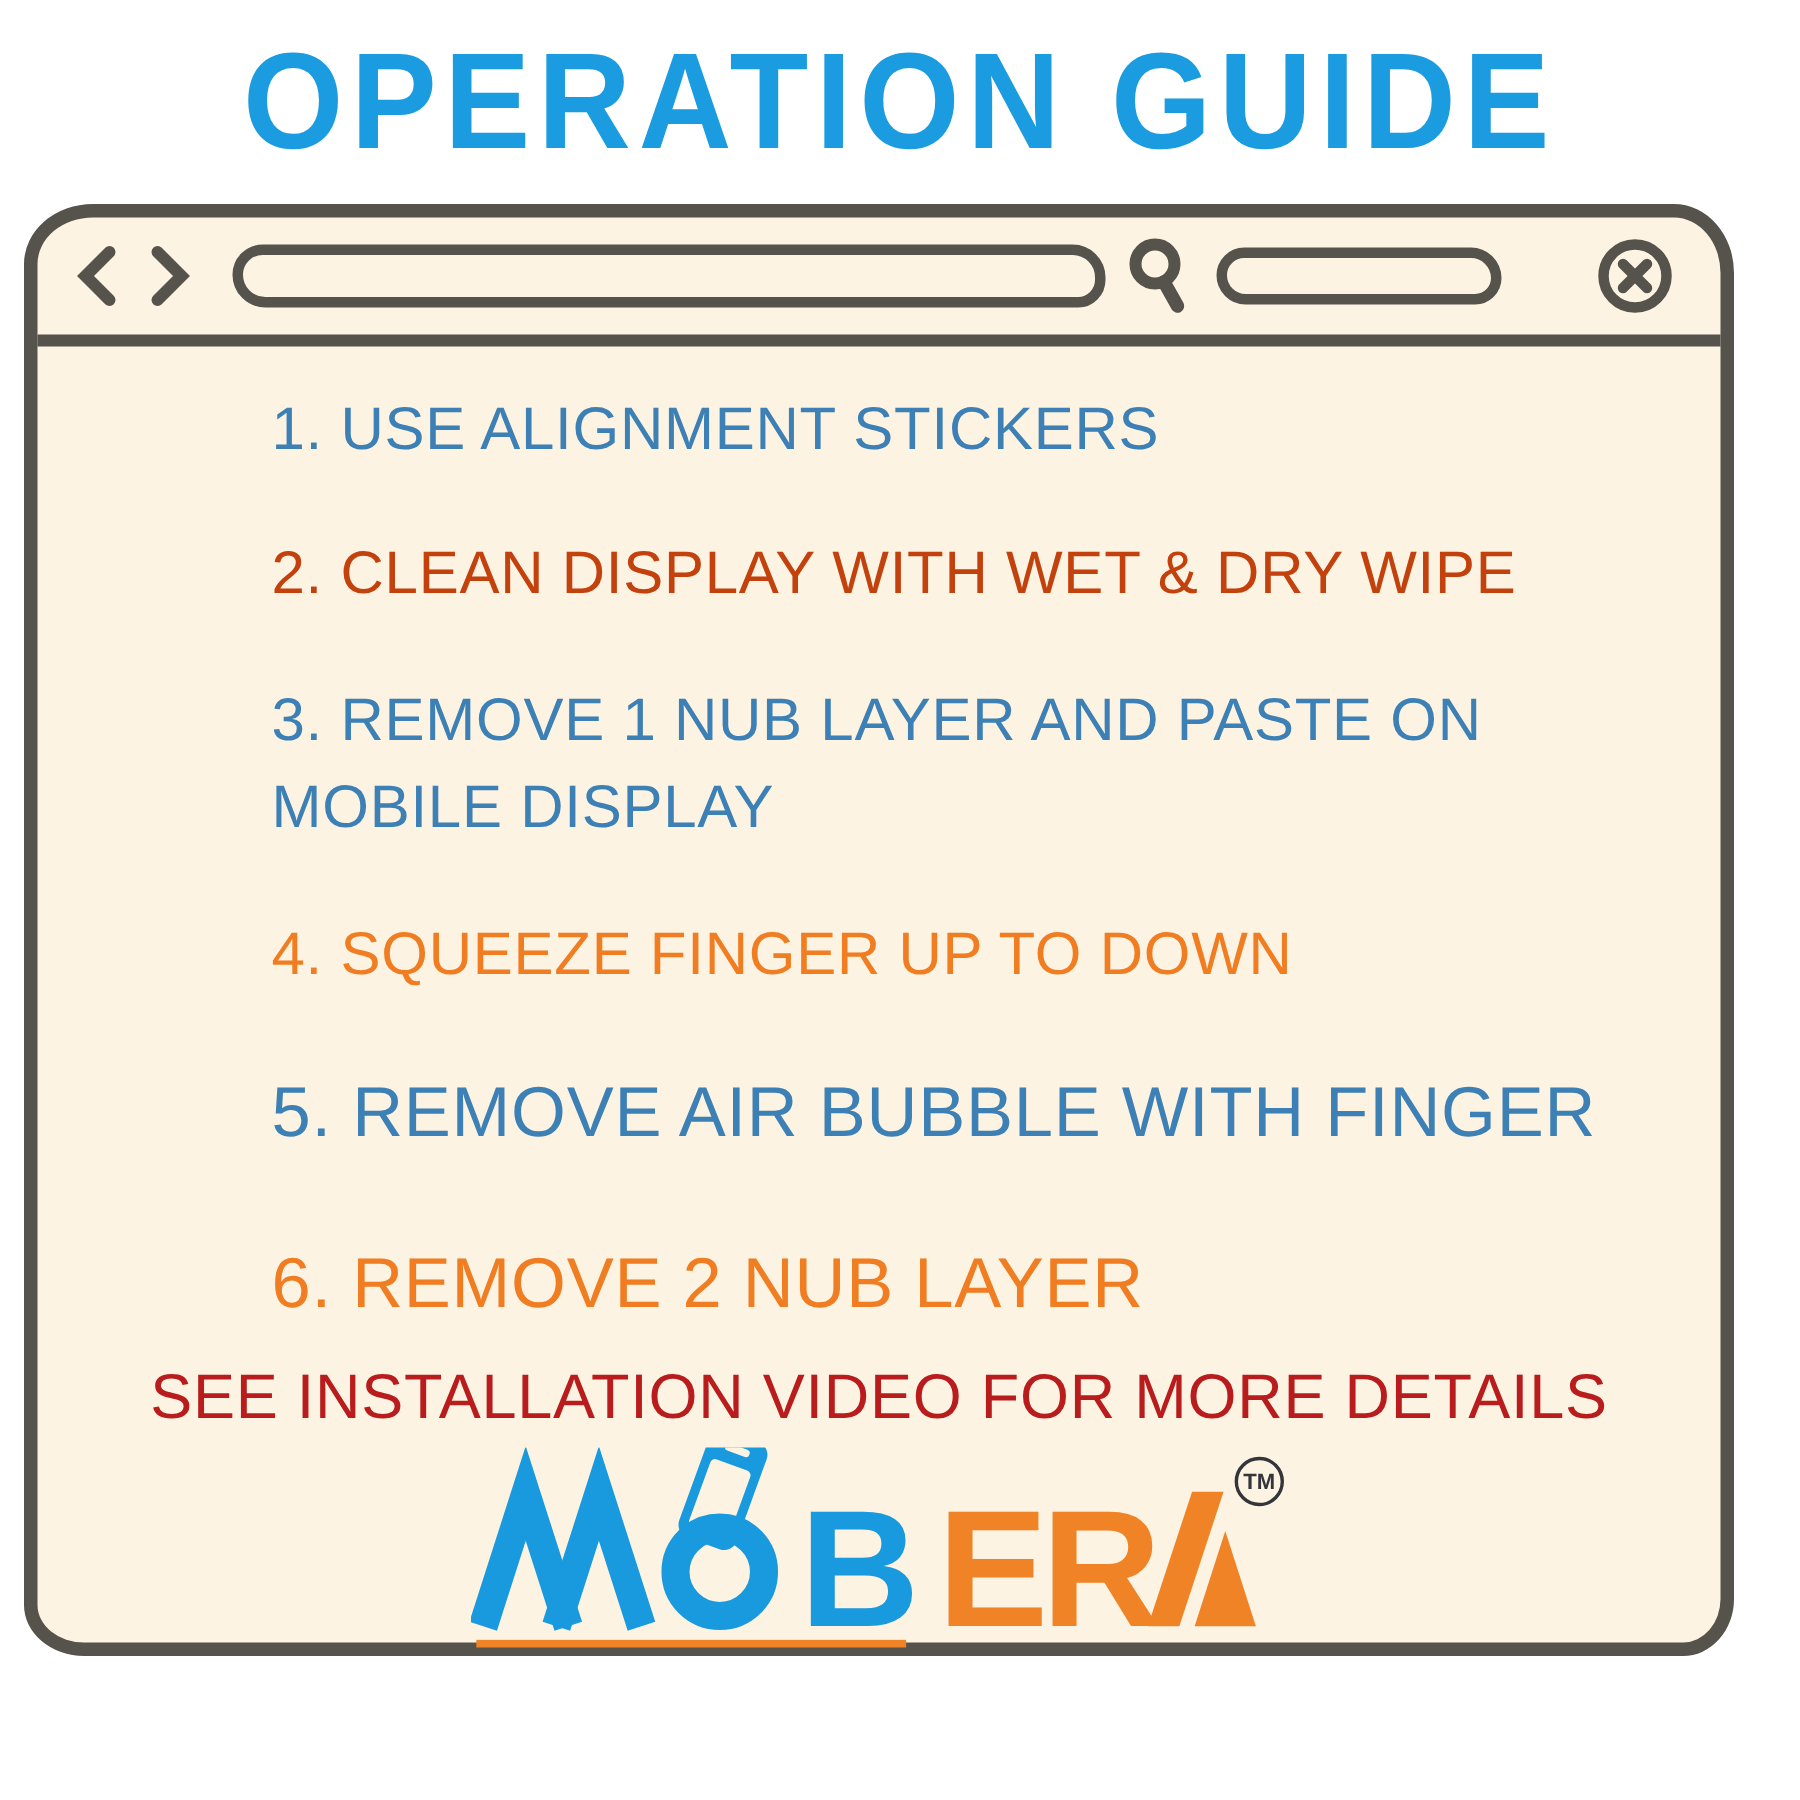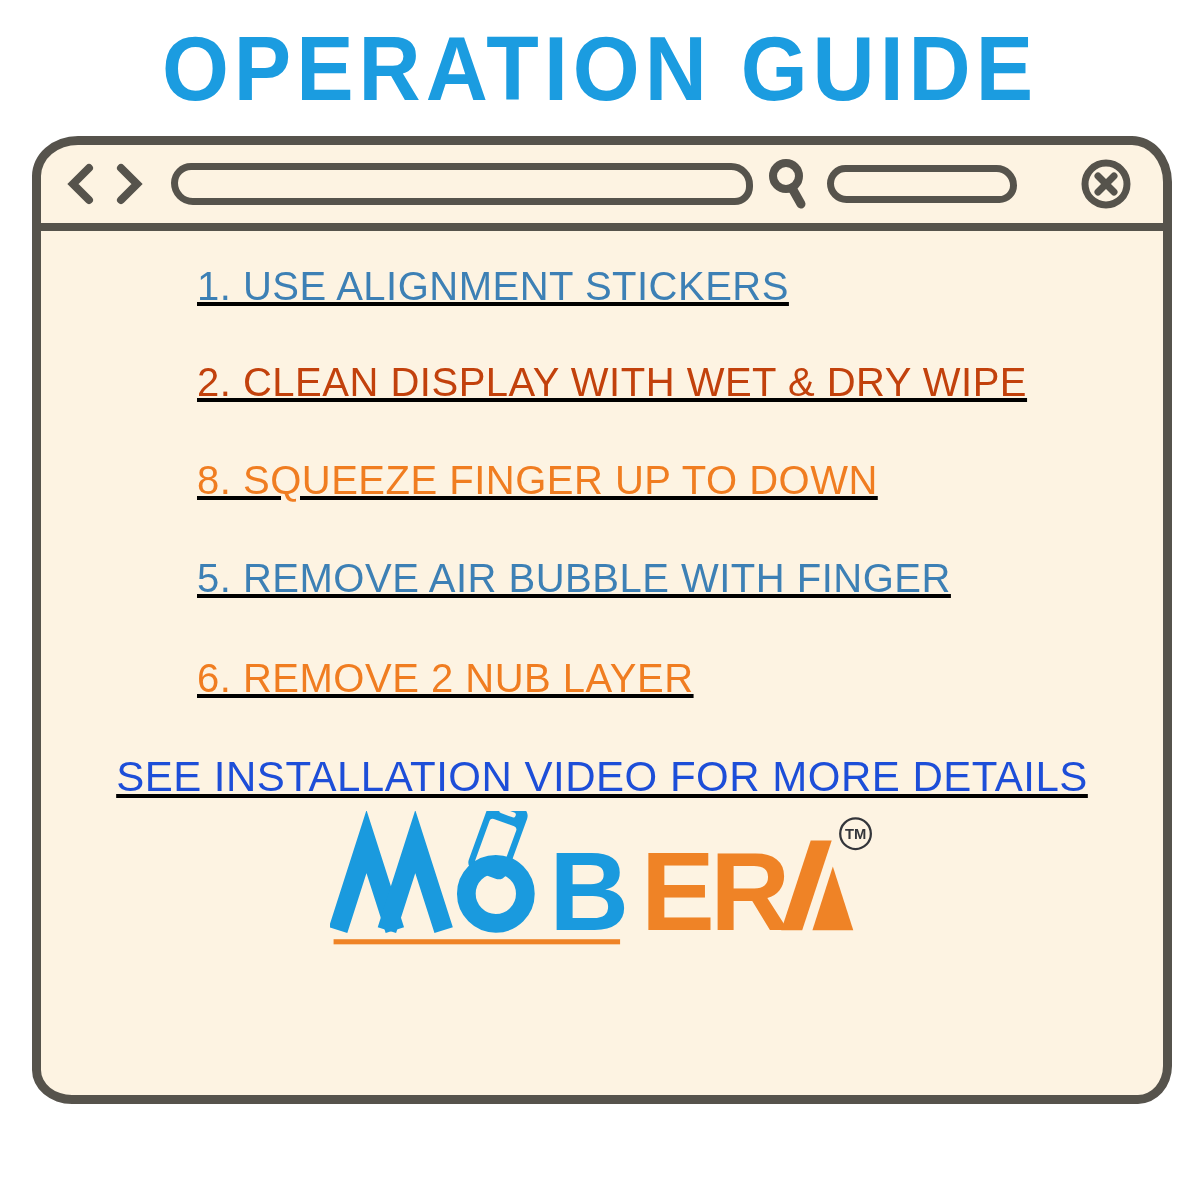--- a/index.html
+++ b/index.html
@@ -21,26 +21,25 @@
     font-weight:800;
     letter-spacing:5px;
     transform:scaleY(1.06);
     transform-origin:top center;
     white-space:nowrap;
   }
 
   
   .window {
     position:absolute;
-    left:32px; top:136px;
+    left:16px; top:136px;
     width:1140px; height:968px;
     background:#fdf3e2;
     border:9px solid #56534c;
     border-radius:46px 40px 34px 40px / 40px 46px 38px 34px;
-    text-decoration:underline;
   }
 
   .toolbar {
     height:86px;
     border-bottom:8px solid #56534c;
     display:flex;
     align-items:center;
     padding:0 30px 0 24px;
   }
   .nav-btn { flex:none; cursor:pointer; }
@@ -66,21 +65,21 @@
 
   
   .content { padding:26px 40px 0 156px; }
 
   .step {
     font-size:40px;
     line-height:1.45;
     letter-spacing:0.5px;
     white-space:pre-line;
   }
-  .step.md { font-size:40px; }
+  .step.md { font-size:47px; }
   .step:nth-child(1) { margin-bottom:38px; }
   .step:nth-child(2) { margin-bottom:40px; }
   .step:nth-child(3) { margin-bottom:40px; }
   .step:nth-child(4) { margin-bottom:42px; }
   .step:nth-child(5) { margin-bottom:46px; }
   .step:nth-child(6) { margin-bottom:18px; }
 
   .footer-note {
     width:calc(100% + 116px);
     margin-left:-116px;
@@ -134,26 +133,28 @@
       </g>
     </svg>
 
   </div>
 
   <div class="content">
 
     <div class="steps">
       <div class="step" style="color: rgb(61, 128, 181);">1. USE ALIGNMENT STICKERS</div>
       <div class="step" style="color: #c2410c;">2. CLEAN DISPLAY WITH WET &amp; DRY WIPE</div>
-      <div class="step" style="color: rgb(240, 125, 33);">8. SQUEEZE FINGER UP TO DOWN</div>
+      <div class="step" style="color: rgb(61, 128, 181);">3. REMOVE 1 NUB LAYER AND PASTE ON
+MOBILE DISPLAY</div>
+      <div class="step" style="color: rgb(240, 125, 33);">4. SQUEEZE FINGER UP TO DOWN</div>
       <div class="step md" style="color: rgb(61, 128, 181);">5. REMOVE AIR BUBBLE WITH FINGER</div>
       <div class="step md" style="color: rgb(240, 125, 33);">6. REMOVE 2 NUB LAYER</div>
     </div>
 
-    <div class="footer-note" style="color: #1d4ed8;">SEE INSTALLATION VIDEO FOR MORE DETAILS</div>
+    <div class="footer-note" style="color: #b91c1c;">SEE INSTALLATION VIDEO FOR MORE DETAILS</div>
 
     <div class="logo-row">
       <svg width="545" height="139" viewBox="0 0 960 245">
 
         <g>
           <path d="M14,210 L64,54 L114,210" fill="none" stroke="#1a9ade" stroke-width="34" stroke-linejoin="miter"></path>
           <path d="M100,210 L150,54 L200,210" fill="none" stroke="#1a9ade" stroke-width="34" stroke-linejoin="miter"></path>
         </g>
 
         <g transform="rotate(20 292 60)">

